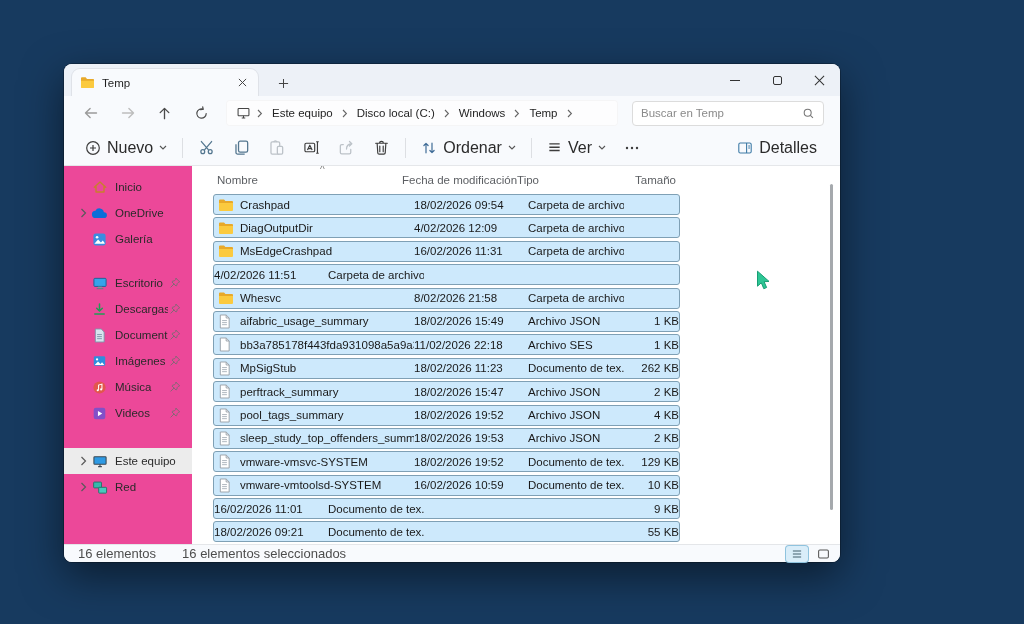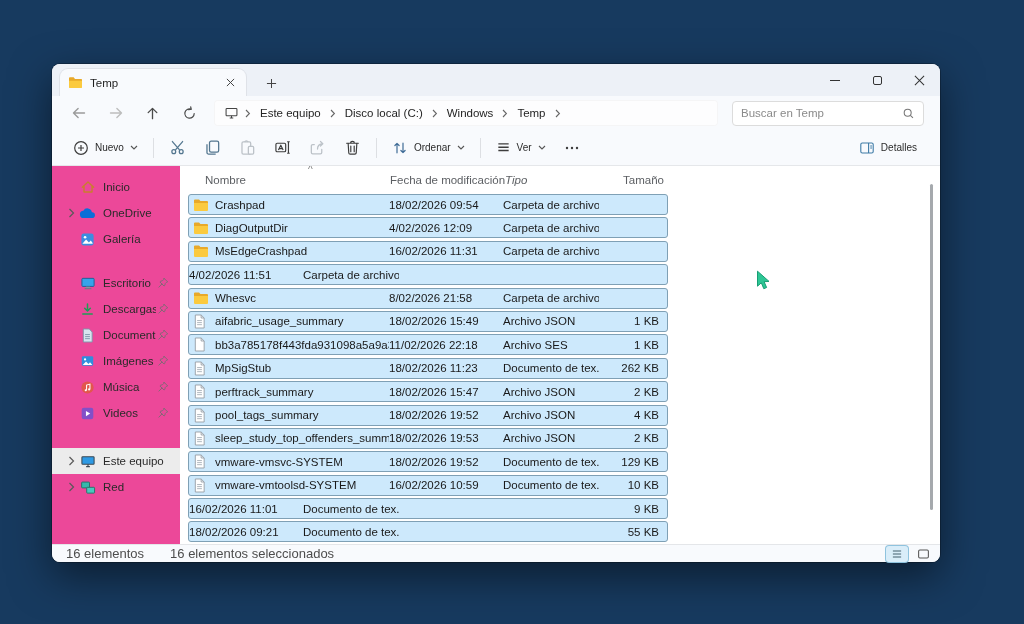--- a/index.html
+++ b/index.html
@@ -7,21 +7,21 @@
     --sel-bg:#cde9fc;
     --sel-border:#7fa0b5;
     --chrome:#f8fafd;
     --tabbar:#edf1f7;
   }
   *{margin:0;padding:0;box-sizing:border-box;}
   html,body{width:1024px;height:624px;overflow:hidden;}
   body{font-family:"Liberation Sans",sans-serif;background:var(--desktop-bg);position:relative;}
   svg{display:block;}
 
-  .window{position:absolute;left:52px;top:64px;width:888px;height:498px;border-radius:8px;
+  .window{position:absolute;left:64px;top:64px;width:776px;height:498px;border-radius:8px;
     background:var(--chrome);box-shadow:0 14px 42px rgba(0,0,0,.5),0 0 0 1px rgba(0,0,0,.25);}
   
   .tabbar{position:absolute;left:0;top:0;right:0;height:32px;background:var(--tabbar);
     border-radius:8px 8px 0 0;display:flex;align-items:flex-end;}
   .tab{position:relative;margin-left:8px;width:186px;height:27px;background:var(--chrome);
     border-radius:8px 8px 0 0;display:flex;align-items:center;padding:0 8px;gap:7px;
     box-shadow:0 0 0 1px rgba(0,0,0,.06);}
   .tab-label{font-size:11.5px;color:#1f1f1f;flex:1;}
   .tab-close{width:16px;height:16px;display:flex;align-items:center;justify-content:center;border-radius:3px;}
   .newtab{width:26px;height:26px;margin-left:12px;display:flex;align-items:center;justify-content:center;}
@@ -41,21 +41,21 @@
   .searchbox{margin-left:14px;width:192px;height:25px;border:1px solid #dcdcdc;border-radius:4px;
     background:#fff;display:flex;align-items:center;padding:0 8px;}
   .searchbox input{border:none;outline:none;flex:1;font-size:11.5px;color:#333;background:transparent;
     font-family:"Liberation Sans",sans-serif;}
   .searchbox input::placeholder{color:#8a8a8a;}
 
   
   .toolbar{position:absolute;left:0;top:66px;right:0;height:36px;background:var(--chrome);
     border-bottom:1px solid #e5e7ea;display:flex;align-items:center;padding:0 14px 0 12px;}
   .tbtn{height:28px;display:flex;align-items:center;justify-content:center;gap:6px;
-    padding:0 9px;border-radius:4px;font-size:10px;color:#2b2b2b;white-space:nowrap;}
+    padding:0 9px;border-radius:4px;font-size:16px;color:#2b2b2b;white-space:nowrap;}
   .tdivider{width:1px;height:20px;background:#dddfe3;margin:0 6px;}
   .tspacer{flex:1;}
 
   
   .body{position:absolute;left:0;top:102px;right:0;bottom:18px;background:#fff;overflow:hidden;}
   .sidebar{position:absolute;left:0;top:0;width:128px;bottom:0;background:#ec4899;padding-top:8px;}
   .side-item{height:26px;display:flex;align-items:center;padding-left:12px;font-size:11.5px;color:#2a2a2a;}
   .side-item .chev{width:15px;display:flex;align-items:center;justify-content:center;flex:0 0 15px;}
   .side-item .sicon{width:17px;display:flex;align-items:center;justify-content:center;flex:0 0 17px;margin-right:7px;}
   .side-item .slabel{flex:1;white-space:nowrap;overflow:hidden;}
@@ -63,32 +63,32 @@
   .side-item.selected{background:#ececec;}
   .side-gap-sm{height:18px;}
   .side-gap-lg{height:22px;}
 
   
   .filelist{position:absolute;left:136px;top:2px;width:480px;}
   .listheader{position:relative;display:flex;align-items:center;height:24px;color:#5c5f63;font-size:11.5px;}
   .hc{white-space:nowrap;}
   .hc0{flex:0 0 202px;padding-left:17px;}
   .hc1{flex:0 0 114px;}
-  .hc2{flex:0 0 96px;font-style:italic;}
+  .hc2{flex:0 0 96px;}
   .hc3{flex:1;text-align:left;padding-left:22px;}
   .sortcaret{position:absolute;left:120px;top:-4px;font-size:10px;color:#7a7a7a;}
   .rows{margin-top:2px;}
   .file-row{display:flex;align-items:center;height:21px;margin-bottom:2.4px;background:var(--sel-bg);
-    border:1px solid var(--sel-border);border-radius:3px;font-size:11.5px;color:#191919;}
+    border:1px solid var(--sel-border);border-radius:3px;font-size:11.5px;color:#191919;margin-left:13px;}
   .fc-name{flex:0 0 200px;display:flex;align-items:center;gap:6px;padding-left:4px;
     white-space:nowrap;overflow:hidden;}
   .fc-name .ficon{flex:0 0 16px;display:flex;align-items:center;}
   .fc-date{flex:0 0 114px;white-space:nowrap;}
   .fc-type{flex:0 0 96px;white-space:nowrap;overflow:hidden;}
-  .fc-size{flex:1;text-align:right;padding-right:8px;white-space:nowrap;}
+  .fc-size{flex:1;text-align:right;padding-right:0;white-space:nowrap;}
 
   .vscrollbar{position:absolute;right:7px;top:18px;width:3px;height:326px;background:#a5a9ad;border-radius:2px;}
 
   
   .statusbar{position:absolute;left:0;right:0;bottom:0;height:18px;background:var(--chrome);
     border-top:1px solid #e4e6e9;border-radius:0 0 8px 8px;display:flex;align-items:center;
     padding:0 6px 0 14px;font-size:13px;color:#4d4d4d;}
   .status-count{margin-right:26px;}
   .view-toggles{margin-left:auto;display:flex;gap:4px;align-items:center;}
   .vtoggle{width:22px;height:16px;display:flex;align-items:center;justify-content:center;border-radius:3px;}

